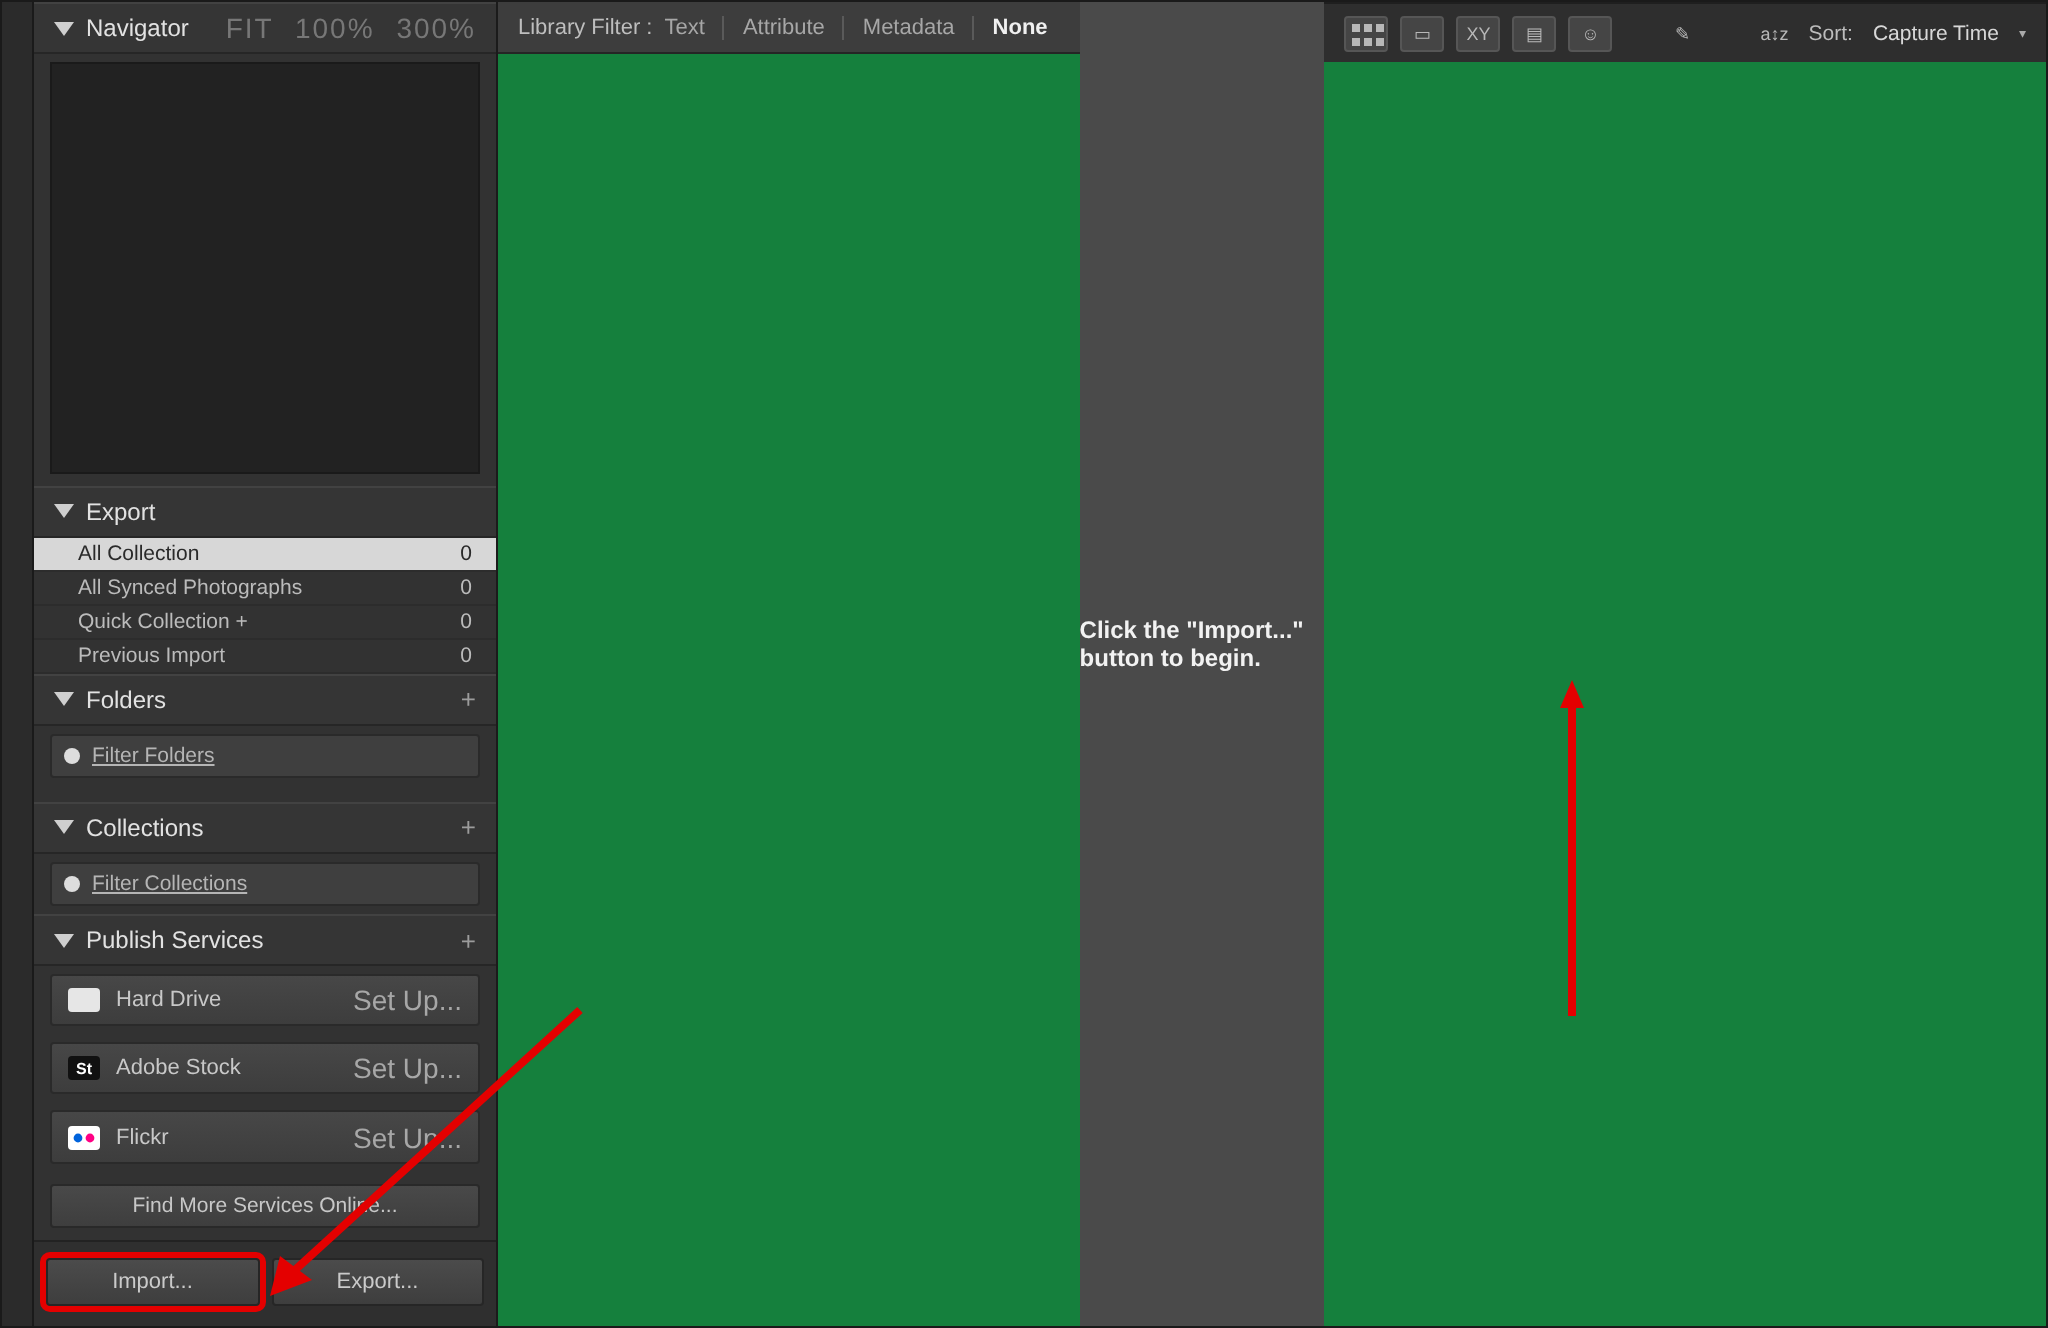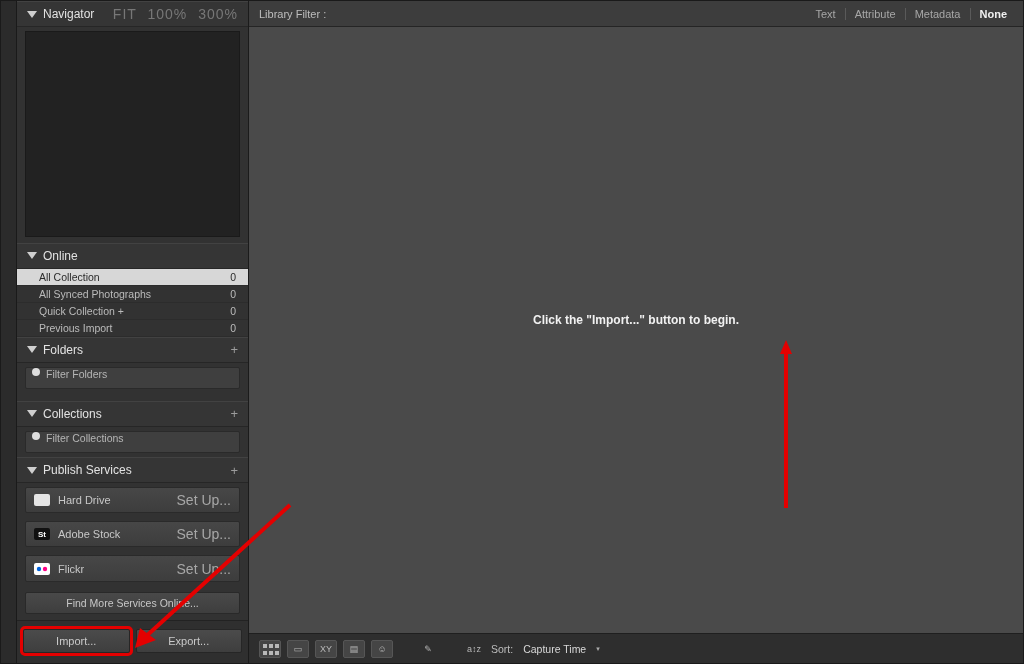--- a/index.html
+++ b/index.html
@@ -67,29 +67,30 @@
     font-size: 10.5px;
     border-bottom: 1px solid #2c2c2c;
   }
   .catalog-row.sel {
     background: #d7d7d7;
     color: #2a2a2a;
   }
   
   .filter-row {
     display: flex;
-    align-items: flex-start;
+    align-items: center;
     height: 24px;
     margin: 4px 8px;
     background: #3f3f3f;
     border: 1px solid #2a2a2a;
     border-radius: 2px;
     padding: 0 6px;
     color: #b5b5b5;
     font-size: 10.5px;
+    text-decoration: underline;
   }
   .filter-row .dot {
     width: 8px; height: 8px; border-radius: 50%;
     background: #ddd; margin-right: 6px;
   }
   .spacer8 { height: 8px; }
   
   .tree-row {
     display: flex;
     align-items: center;
@@ -162,21 +163,20 @@
     border-radius: 2px;
     color: #cacaca;
     font-size: 11px;
     display: flex; align-items: center; justify-content: center;
   }
   .ie-btn.import-hl { outline: 3px solid #e40000; outline-offset: 0; }
   
   .main {
     flex: 1;
     display: flex;
-    flex-direction: column;
     background: #15803d;
   }
   .lib-filter {
     height: 26px;
     display: flex;
     align-items: center;
     padding: 0 10px;
     background: #3d3d3d;
     border-bottom: 1px solid #252525;
     color: #bebebe;
@@ -254,21 +254,21 @@
       <div class="zoom-opts">
         <span>FIT</span>
         <span>100%</span>
         <span>300%</span>
       </div>
     </div>
     <div class="nav-preview"></div>
 
     <div class="panel-header">
       <div class="tri"></div>
-      <div class="title">Online</div>
+      <div class="title">Export</div>
     </div>
     <div class="catalog-list">
       <div class="catalog-row sel">
         <span>All Collection</span>
         <span>0</span>
       </div>
       <div class="catalog-row">
         <span>All Synced Photographs</span>
         <span>0</span>
       </div>

